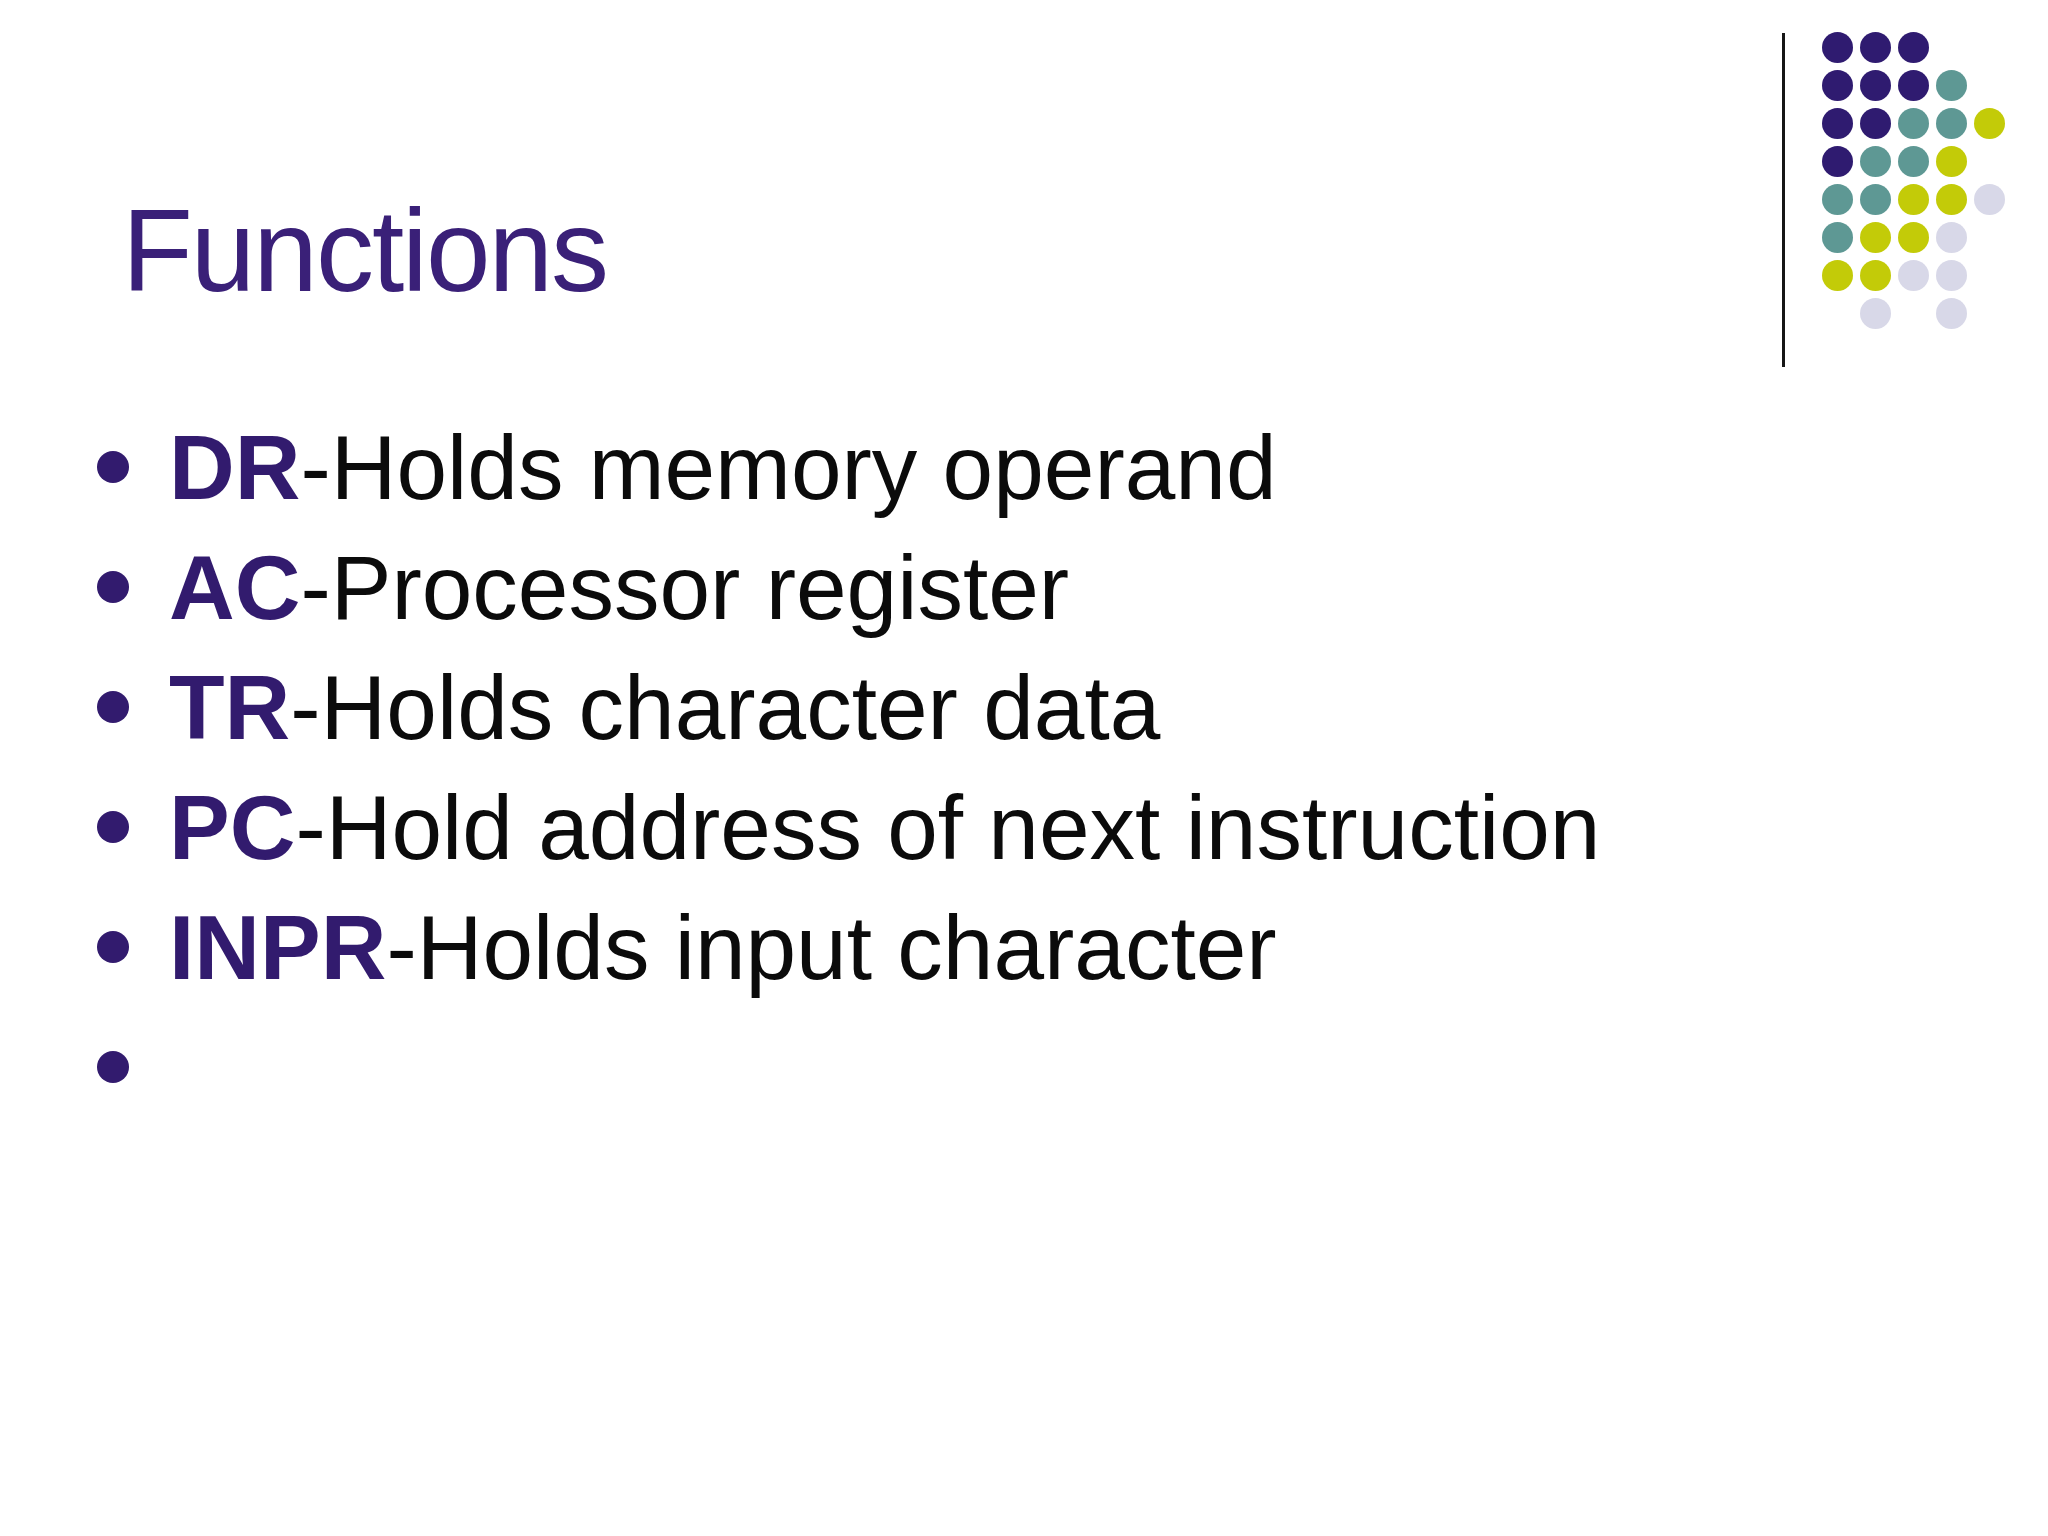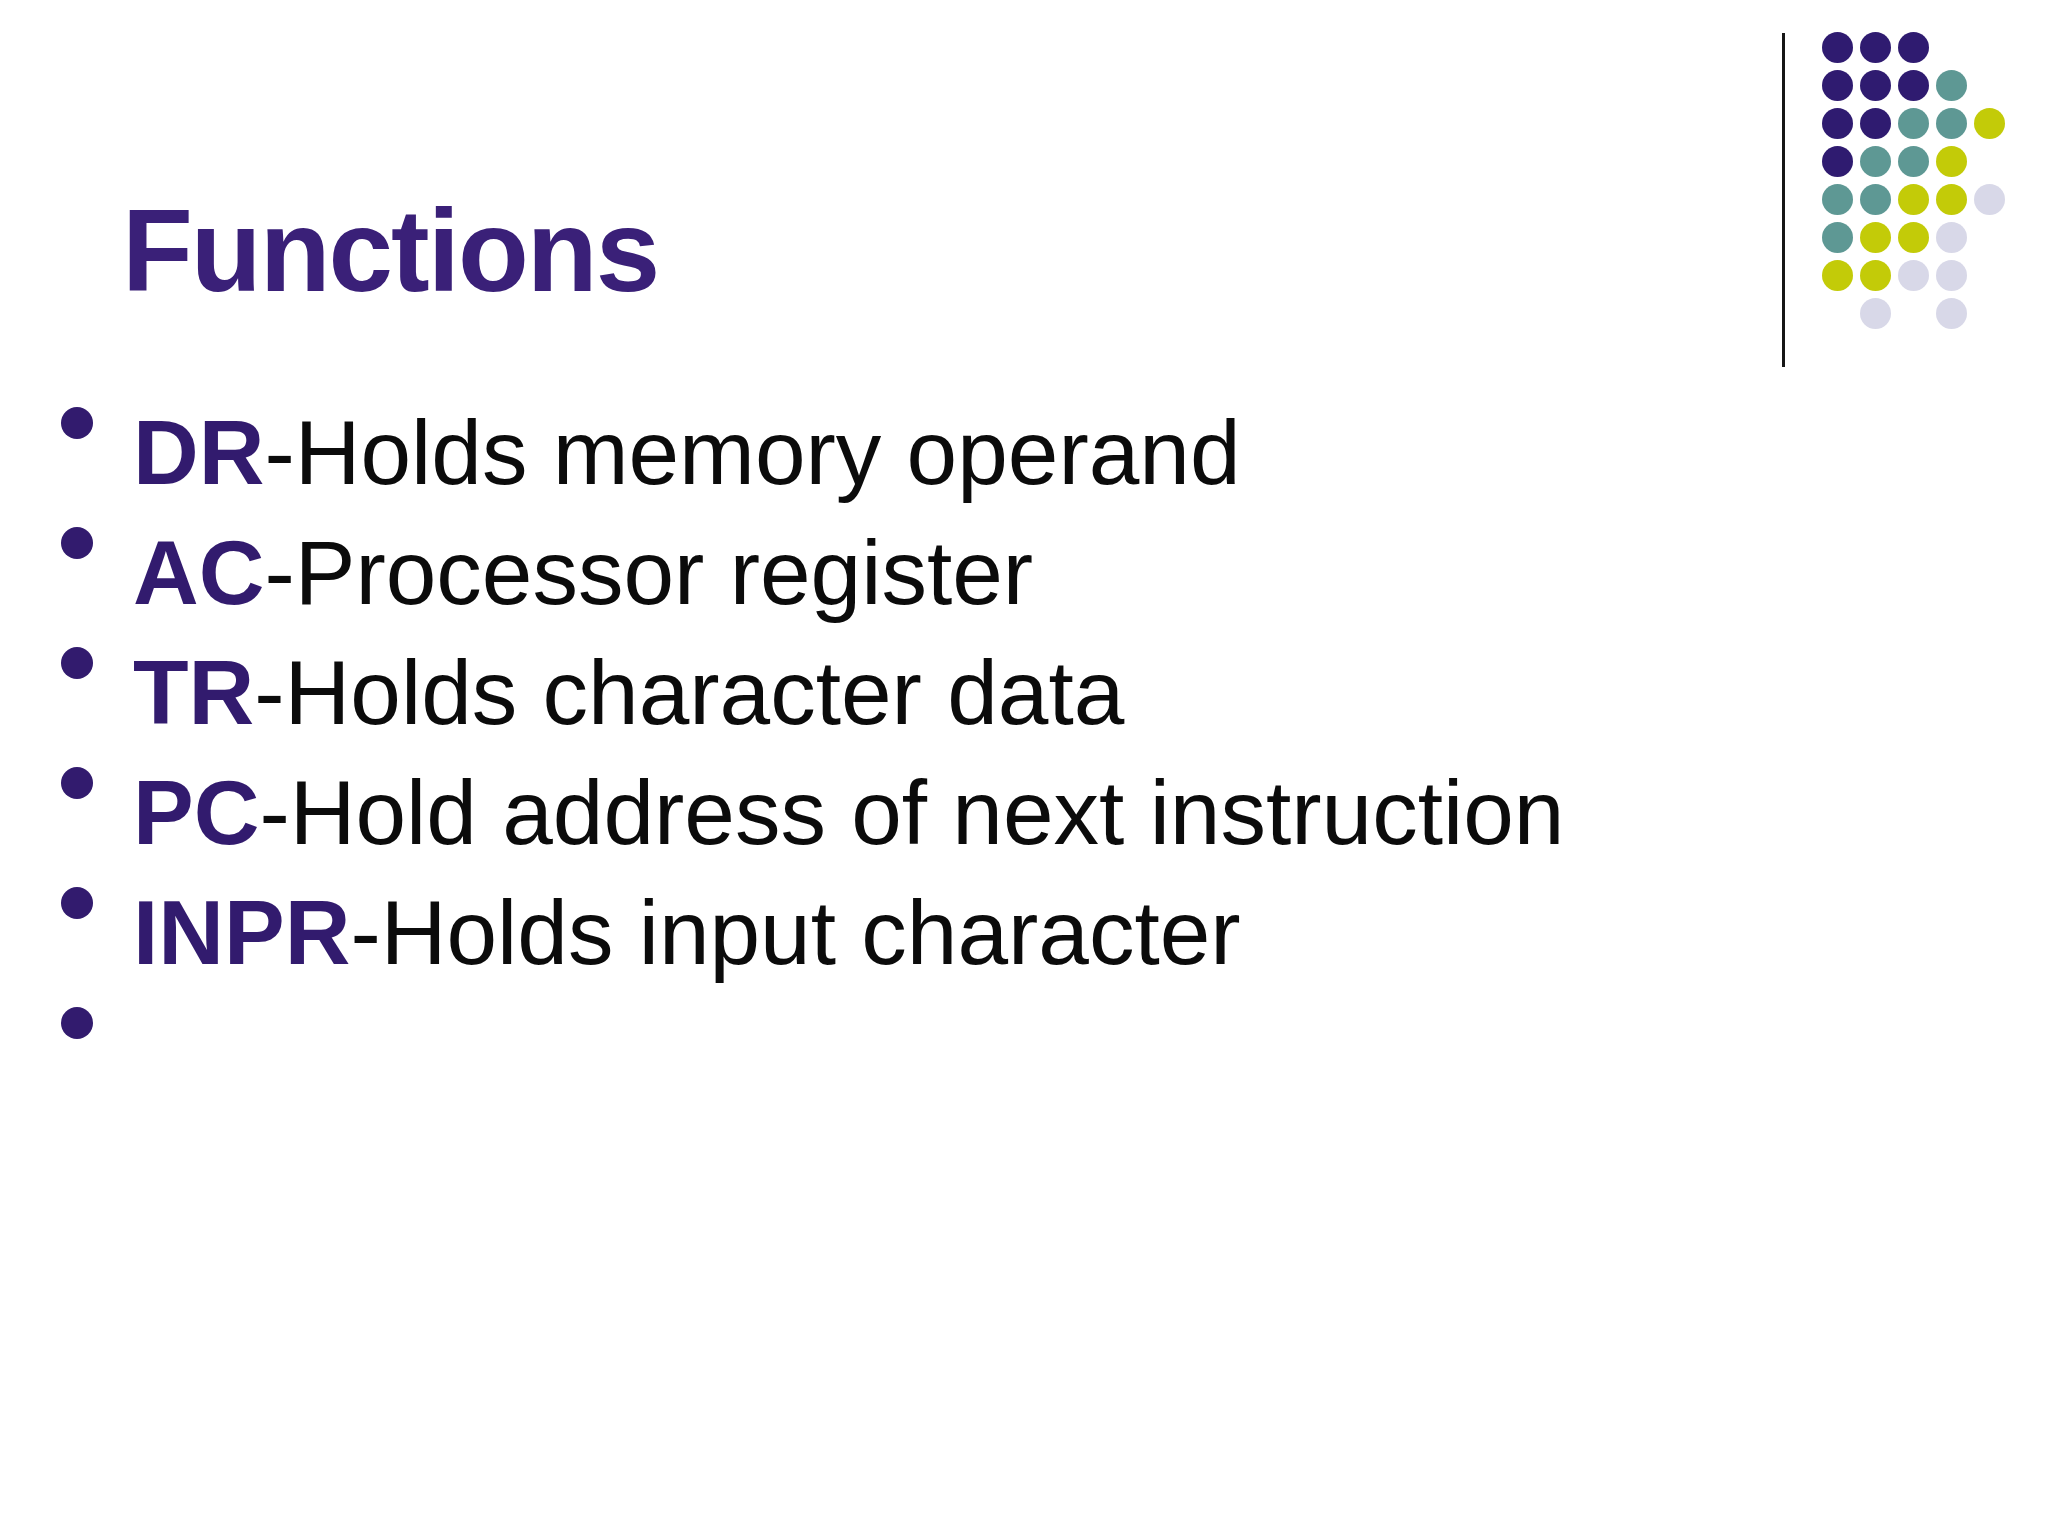--- a/index.html
+++ b/index.html
@@ -14,39 +14,40 @@
     background: var(--bg, #ffffff);
     overflow: hidden;
     font-family: "Liberation Sans", sans-serif;
   }
   .title {
     position: absolute;
     left: 122px;
     top: 193px;
     margin: 0;
     font-size: 116px;
-    font-weight: bold;
+    font-weight: normal;
     letter-spacing: -2px;
     line-height: 1;
     color: var(--title-color, #3a2078);
     white-space: nowrap;
   }
   .bullets {
     position: absolute;
     left: 0;
     top: 407px;
     width: 2048px;
     margin: 0;
     padding: 0;
     list-style: none;
   }
   .bullets li {
     display: flex;
+    align-items: center;
     height: 120px;
-    padding-left: 61px;
+    padding-left: 97px;
     box-sizing: border-box;
   }
   .bullets .marker {
     flex: 0 0 auto;
     width: 32px;
     height: 32px;
     border-radius: 50%;
     background: var(--abbr-color, #321b6e);
     margin-right: 40px;
   }

